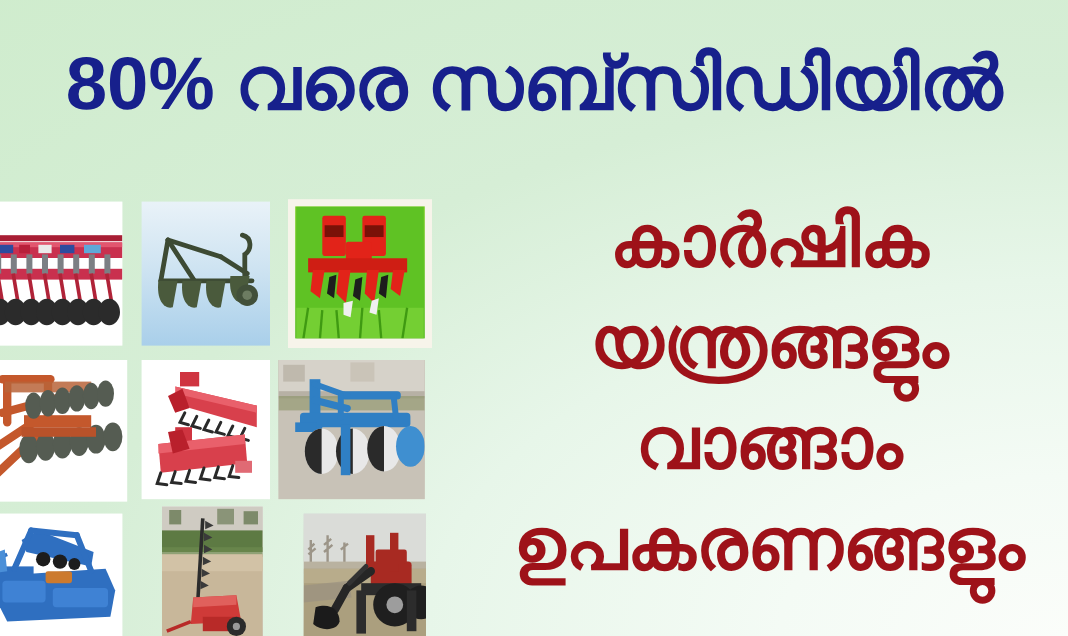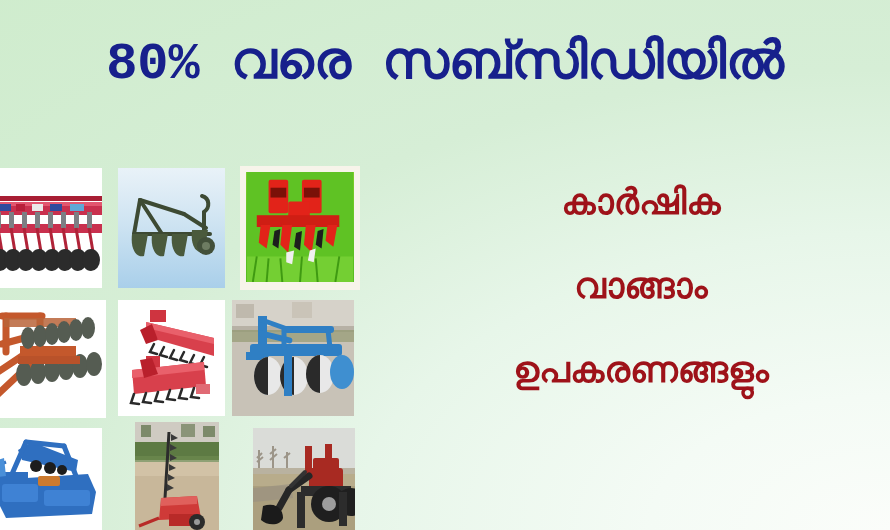--- a/index.html
+++ b/index.html
@@ -10,37 +10,37 @@
   #poster{
     position:relative;width:890px;height:530px;overflow:hidden;
     background:
       radial-gradient(ellipse 150% 140% at 100% 100%, #fbfdfa 0%, #f4fbf5 18%, #e7f6e9 40%, #d6eed6 62%, #cfeccd 100%);
   }
   
   #headline{
     position:absolute;left:0;top:38px;width:890px;
     text-align:center;
     color:#17208c;
-    font-family:Liberation Mono, monospace;
+    font-family:Liberation Sans, sans-serif;
     font-weight:bold;
-    font-size:52px;
+    font-size:62px;
     line-height:1.05;
     letter-spacing:0px;
     white-space:nowrap;
   }
   
   #right-text{
     position:absolute;left:392px;top:160px;width:498px;
     text-align:center;
     color:#9e1219;
     font-family:"Liberation Serif", serif;
     font-weight:bold;
   }
   #right-text .line{
-    font-size:36px;
+    font-size:60px;
     line-height:84px;
     white-space:nowrap;
   }
   
   #grid{
     position:absolute;left:0;top:166px;width:366px;height:364px;
   }
   .tile{position:absolute;overflow:hidden;}
   .tile .photo{position:absolute;inset:0;}
 
@@ -71,20 +71,21 @@
 </style>
 </head>
 <body>
 
 <div id="poster">
 
   <div id="headline">80% വരെ സബ്സിഡിയിൽ</div>
 
   <div id="right-text">
     <div class="line">കാർഷിക</div>
+    <div class="line">യന്ത്രങ്ങളും</div>
     <div class="line">വാങ്ങാം</div>
     <div class="line">ഉപകരണങ്ങളും</div>
   </div>
 
   <div id="grid">
 
     <div class="tile" id="t1">
       <div class="photo">
         <svg viewBox="0 0 106 120" preserveAspectRatio="none">
           <rect x="0" y="0" width="106" height="120" fill="#ffffff"></rect>

